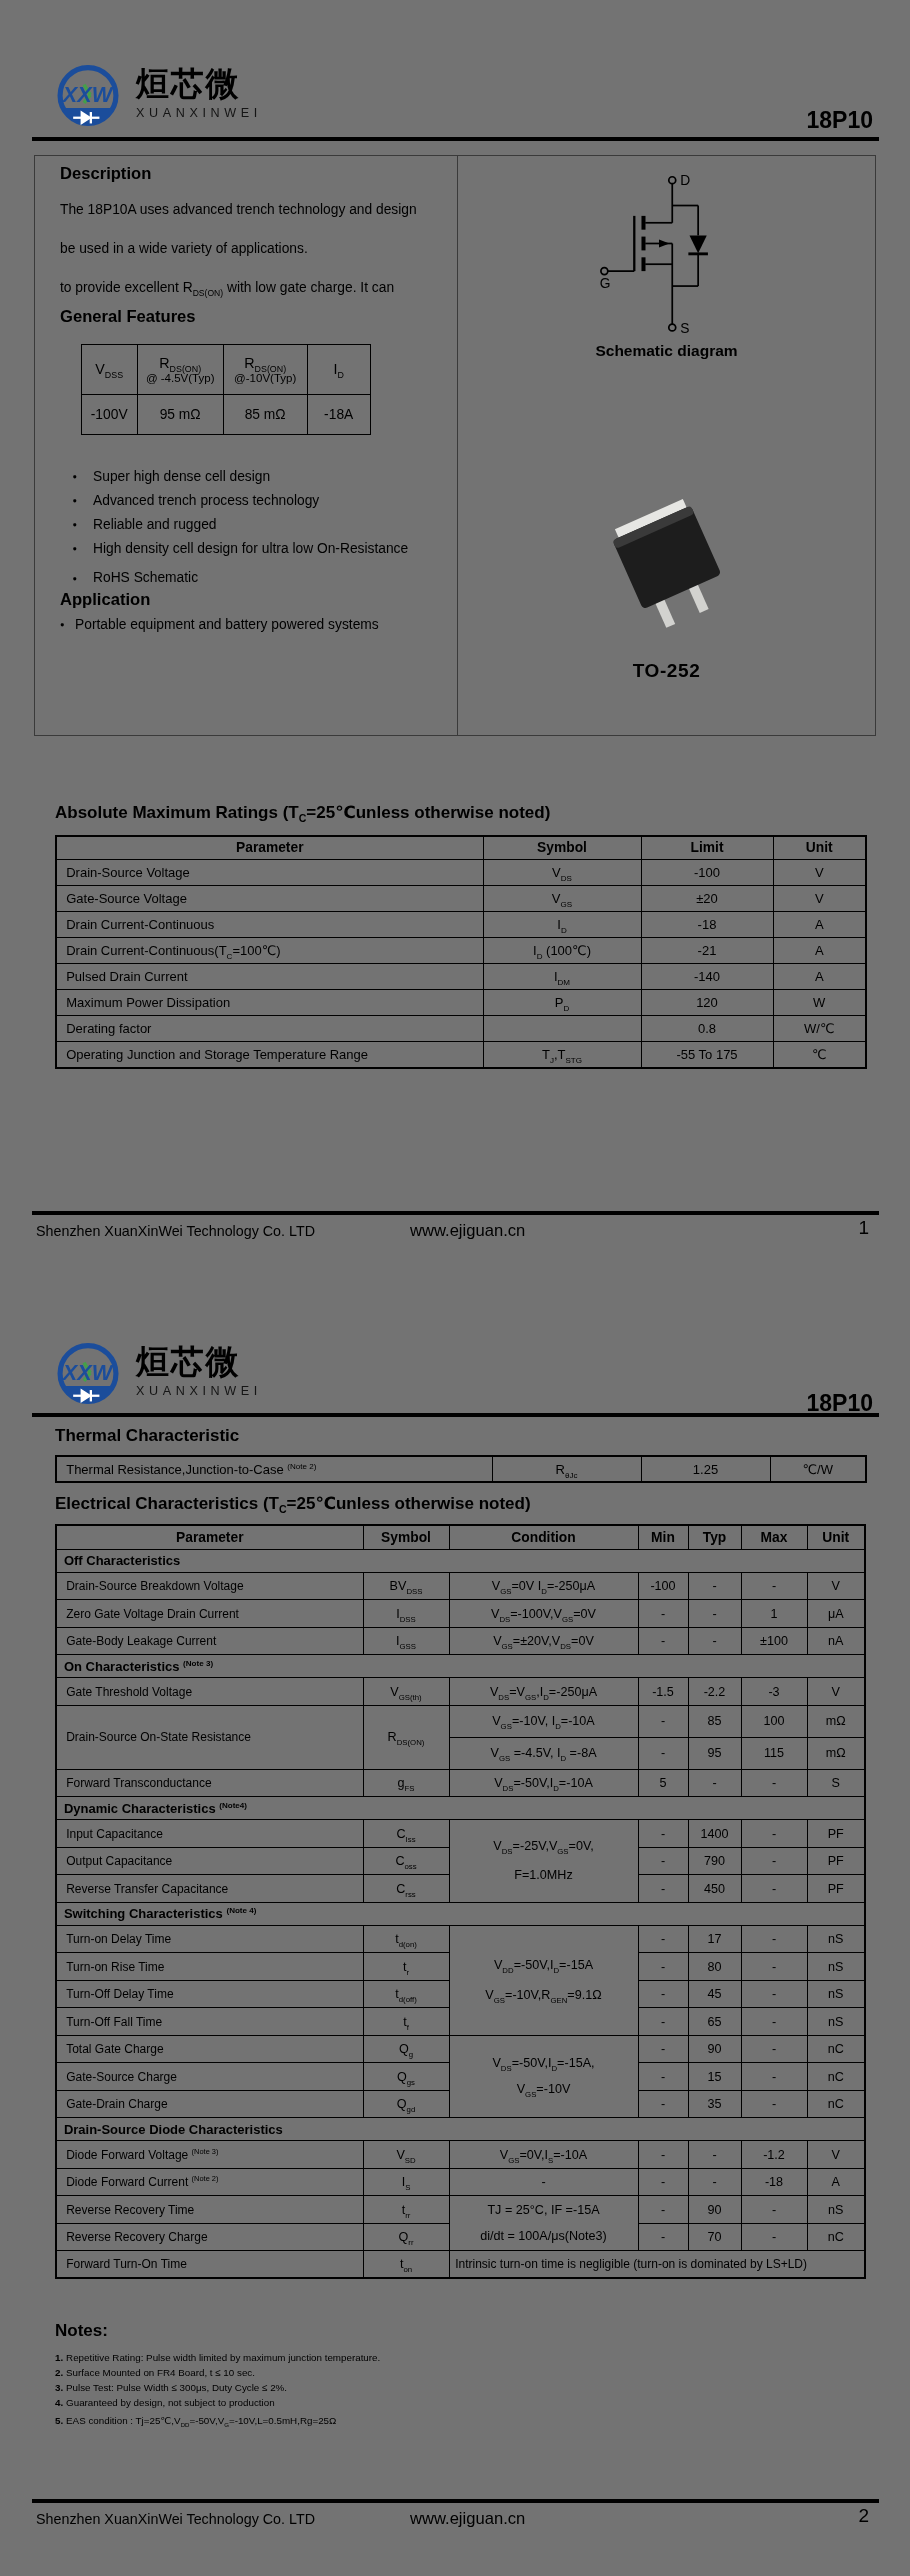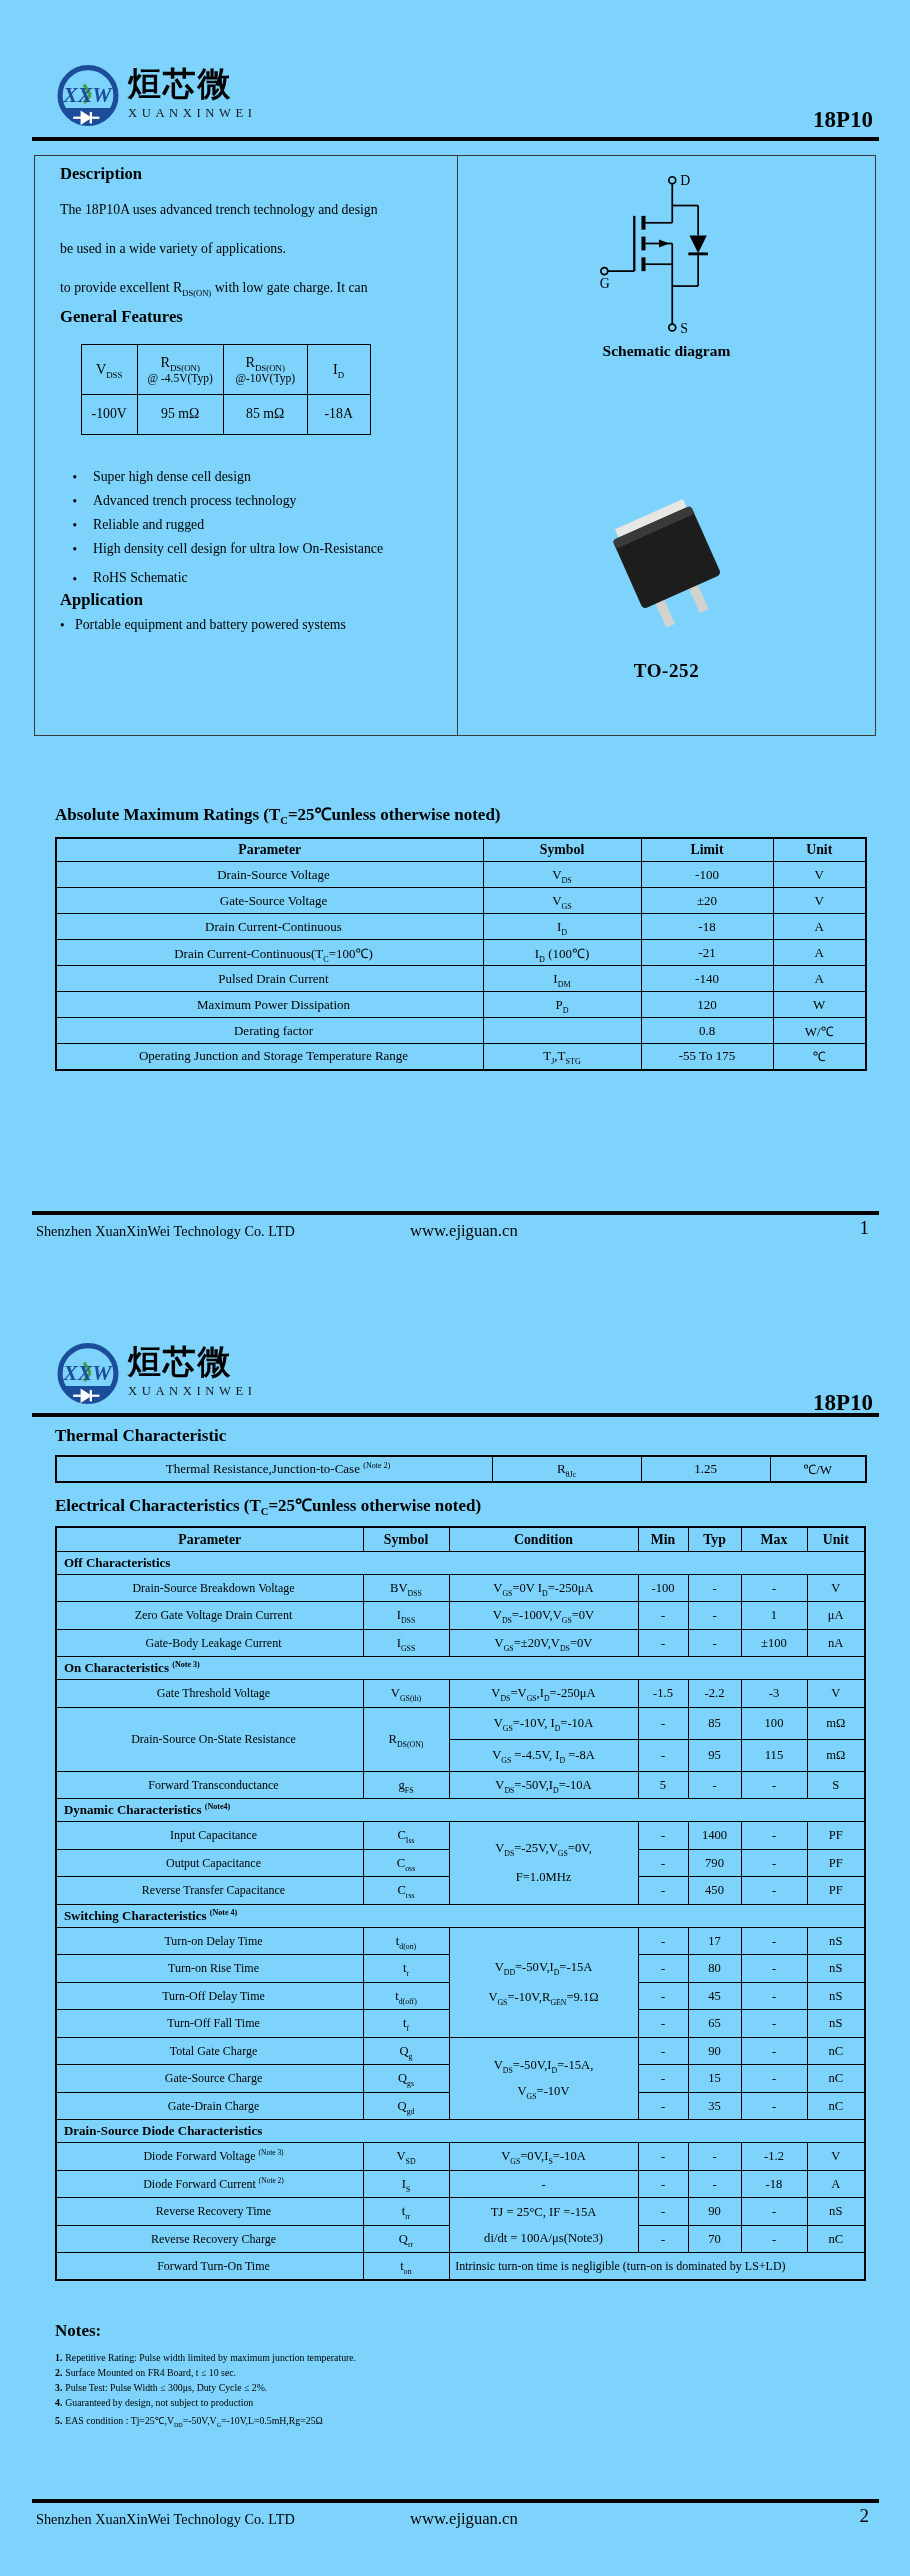--- a/index.html
+++ b/index.html
@@ -1,24 +1,24 @@
 <!DOCTYPE html>
 <html style="font-size:9.2px"><head>
 <meta charset="utf-8">
 <style>
   html,body{margin:0;padding:0;background:#fff;color:#000;
     font-family:"Liberation Sans","DejaVu Sans",sans-serif;}
   body{width:910px;}
-  .page{position:relative;width:910px;height:1288px;background:#7dd3fc;overflow:hidden;font-family:Liberation Serif, serif;}
+  .page{position:relative;width:910px;height:1288px;background:#737373;overflow:hidden;}
   sub{font-size:62%;line-height:0;}
   sup{font-size:62%;line-height:0;vertical-align:super;}
 
   
   .brand{position:absolute;left:56px;top:63px;display:flex;align-items:flex-start;}
-  .brand-text{margin-left:8px;}
+  .brand-text{margin-left:16px;}
   .brand-cn{font-size:33px;font-weight:bold;letter-spacing:1.7px;line-height:42px;}
   .brand-en{font-size:12.6px;letter-spacing:4.6px;color:#151515;margin-top:1.1px;}
   .partnum{position:absolute;right:37px;top:107px;font-size:23px;font-weight:bold;}
   .p2 .partnum{top:102px;}
   .hrule{position:absolute;left:32px;width:847px;height:4px;background:#000;}
   .p1 .hrule.top{top:137px;} .p2 .hrule.top{top:125px;}
 
   
   .info-box{position:absolute;left:34px;top:155px;width:842px;height:581px;
     border:1.1px solid #3a3a3a;display:flex;box-sizing:border-box;}
@@ -48,21 +48,21 @@
   
   .amr-wrap{position:absolute;left:55px;top:802px;width:664px;}
   h2.big{font-size:17px;font-weight:bold;margin:0 0 11.5px 0;}
   table.dtable{border-collapse:collapse;width:810px;table-layout:fixed;}
   table.dtable td,table.dtable th{border-top:1.7px solid #000;border-bottom:1.7px solid #000;
     border-left:1.1px solid #000;border-right:1.1px solid #000;
     text-align:center;vertical-align:middle;padding:0 1.7px;box-sizing:border-box;}
   table.amr{border:2.9px solid #000;}
   table.amr th{height:24px;font-size:13.8px;}
   table.amr td{height:26px;font-size:13px;}
-  table.amr td.pl,table.dtable td.pl{text-align:center;padding-left:9.2px;}
+  table.amr td.pl,table.dtable td.pl{text-align:left;padding-left:9.2px;}
 
   .thermal-wrap{position:absolute;left:55px;top:138px;width:810px;}
   table.thermal{border:2.3px solid #000;margin-top:9.2px;}
   table.thermal td{height:26px;font-size:13px;text-align:center;}
 
   .ec-wrap{position:absolute;left:55px;top:205px;width:810px;}
   table.ec{border:2.3px solid #000;}
   table.ec th{height:24px;font-size:13.8px;}
   table.ec td{font-size:12.6px;height:27.5px;}
   table.ec tr.section td{height:23px;text-align:left;font-weight:bold;font-size:13px;padding-left:6.9px;}

